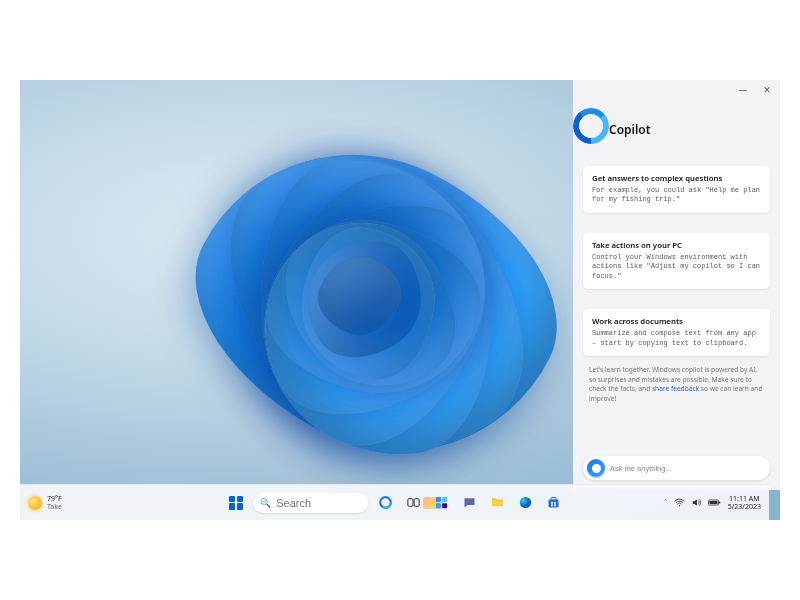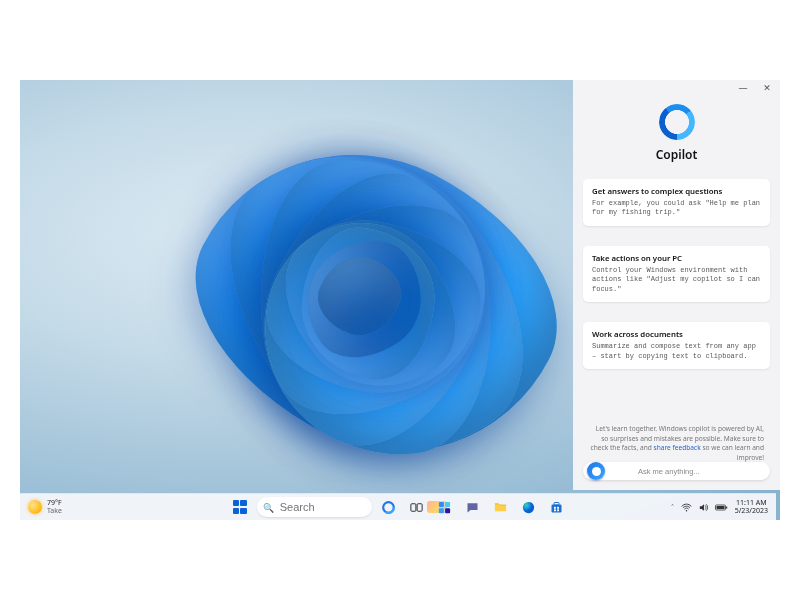--- a/index.html
+++ b/index.html
@@ -22,44 +22,44 @@
   }
 
   
   .copilot {
     position:absolute; top:0; right:0; bottom:30px; width:207px;
     background:#f3f3f5; z-index:5; display:flex; flex-direction:column;
     font-size:7.2px; color:#222;
   }
   .copilot .titlebar { height:18px; display:flex; justify-content:flex-end; align-items:center; padding:0 6px; gap:10px;}
   .copilot .titlebar span { display:inline-flex; align-items:center; justify-content:center; width:14px; height:14px; color:#555; font-size:9px; }
-  .copilot .header { display:flex; flex-direction:column; align-items:center; padding:10px 0 16px; }
+  .copilot .header { display:flex; align-items:center; padding:10px 0 16px; }
   .copilot .logo { width:36px; height:36px; position:relative; margin-bottom:6px;}
   .copilot .logo .ring{
     position:absolute; inset:0; border-radius:50%;
     background: conic-gradient(from 210deg, #0b5fce 0deg 110deg, #1c8ef0 110deg 200deg, #44b7ff 200deg 330deg, #0b5fce 330deg 360deg);
     -webkit-mask: radial-gradient(circle at 50% 50%, transparent 46%, #000 48%);
             mask: radial-gradient(circle at 50% 50%, transparent 46%, #000 48%);
     box-shadow: 0 2px 6px rgba(10,60,140,.35);
   }
   .copilot h1 { font-size:12px; font-weight:600; color:#111;}
   .copilot .cards { display:flex; flex-direction:column; gap:20px; padding:0 10px; }
   .copilot .card { background:#fff; border-radius:5px; padding:7px 9px 8px; box-shadow:0 1px 2px rgba(0,0,0,.08);}
   .copilot .card .title { font-size:7.8px; font-weight:600; color:#111; margin-bottom:3px;}
   .copilot .card .body  { font-size:7px; line-height:1.35; color:#5a5a5a;font-family:Liberation Mono, monospace;}
-  .copilot .footnote { padding:9px 16px 0; text-align:right; font-size:6.6px; line-height:1.45; color:#777;margin-top:46px;}
+  .copilot .footnote { padding:9px 16px 0; text-align:left; font-size:6.6px; line-height:1.45; color:#777;}
   .copilot .footnote a { color:#2a67d3; text-decoration:none;}
   .copilot .inputbar { margin:auto 10px 10px; height:24px; background:#fff; border-radius:14px; display:flex; align-items:center; padding:0 6px 0 4px; gap:5px; box-shadow:0 1px 3px rgba(0,0,0,.12);}
   .copilot .inputbar .mic { width:18px; height:18px; border-radius:50%; background:linear-gradient(135deg,#1c75e8,#3aa4ff); box-shadow:0 1px 2px rgba(10,60,140,.4); position:relative; flex:0 0 auto;}
   .copilot .inputbar .mic::before{content:"";position:absolute;inset:4.5px;border-radius:50%;background:#fff;}
-  .copilot .inputbar input { border:none; outline:none; flex:1; font-size:7.5px; color:#222; background:transparent;margin-left:28px;}
+  .copilot .inputbar input { border:none; outline:none; flex:1; font-size:7.5px; color:#222; background:transparent;}
   .copilot .inputbar input::placeholder{color:#8a8a8e;}
 
   
-  .taskbar { position:absolute; left:0; right:4px; bottom:0; height:27px; background:rgba(247,249,252,.92); backdrop-filter:blur(2px); z-index:6;
+  .taskbar { position:absolute; left:0; right:11px; bottom:0; height:36px; background:rgba(247,249,252,.92); backdrop-filter:blur(2px); z-index:6;
              display:flex; align-items:center; font-size:7px; color:#222; border-top:1px solid rgba(0,0,0,.05);}
   .taskbar .left-widget { position:absolute; left:8px; display:flex; align-items:center; gap:5px;}
   .taskbar .left-widget .sun { width:14px; height:14px; border-radius:50%; background:radial-gradient(circle at 35% 35%,#ffe18a,#ffbe22 60%,#ff9e00); box-shadow:0 0 4px rgba(255,180,40,.7);}
   .taskbar .left-widget .w-text{line-height:1.1;}
   .taskbar .center { margin:0 auto; display:flex; align-items:center; gap:6px; height:100%;}
   .taskbar .tbtn{ width:22px; height:22px; border-radius:4px; display:flex; align-items:center; justify-content:center;}
   .taskbar .search { display:flex; align-items:center; height:20px; width:115px; border-radius:12px; background:#fff; padding:0 7px; gap:5px; box-shadow:0 1px 2px rgba(0,0,0,.1);}
   .taskbar .search input{border:none; outline:none; flex:1; font-size:11px; background:transparent; color:#222;}
   .taskbar .search .sicon{color:#666; font-size:9px;}
   .taskbar .search .art { width:20px; height:12px; border-radius:3px; background:linear-gradient(120deg,#ffb199,#ffd26a,#8fe3ff); flex:0 0 auto;}

